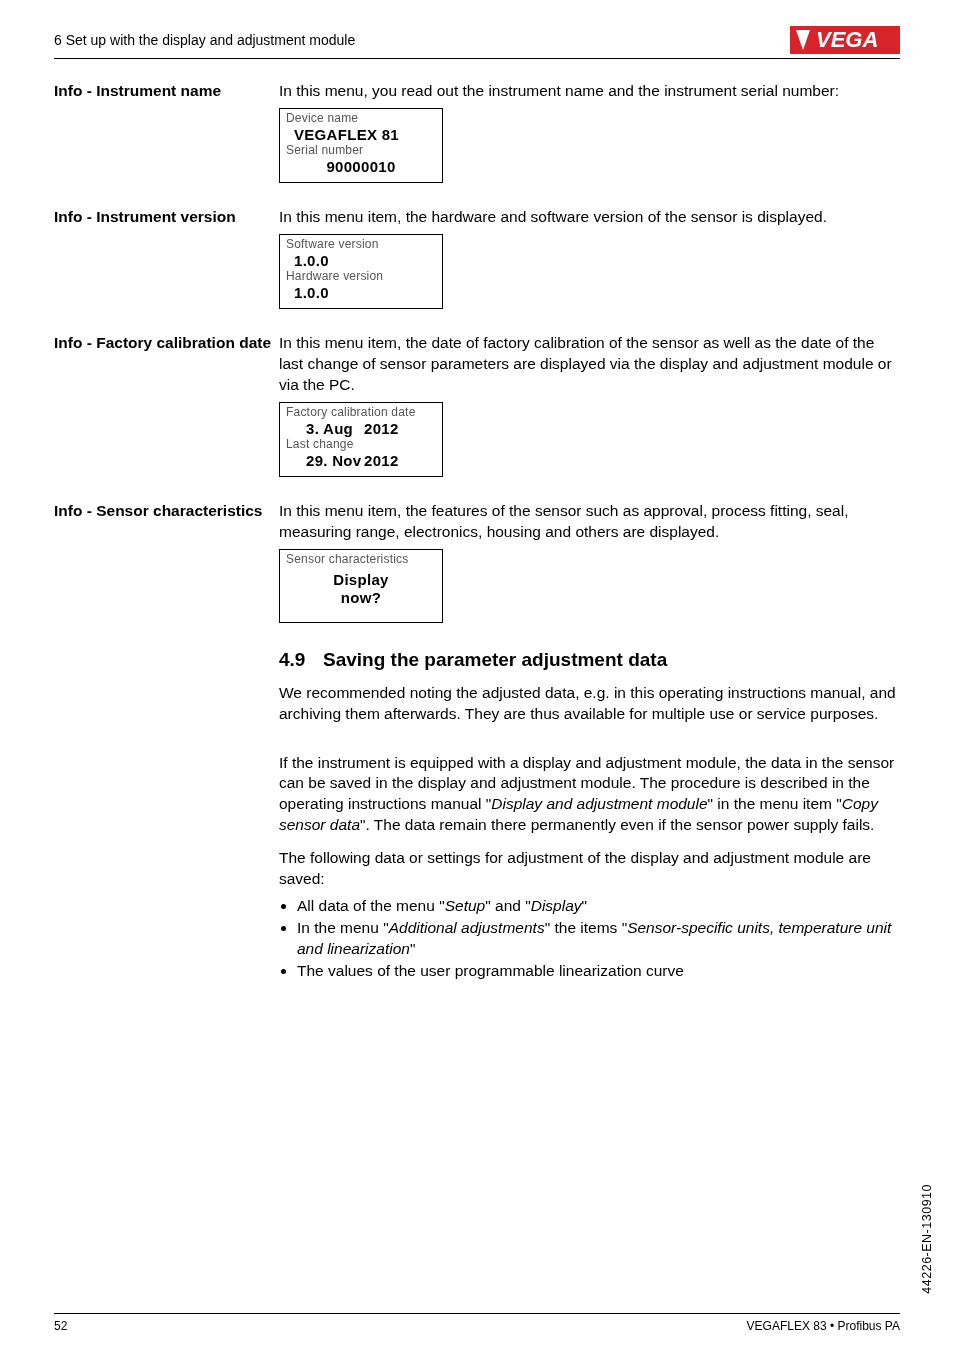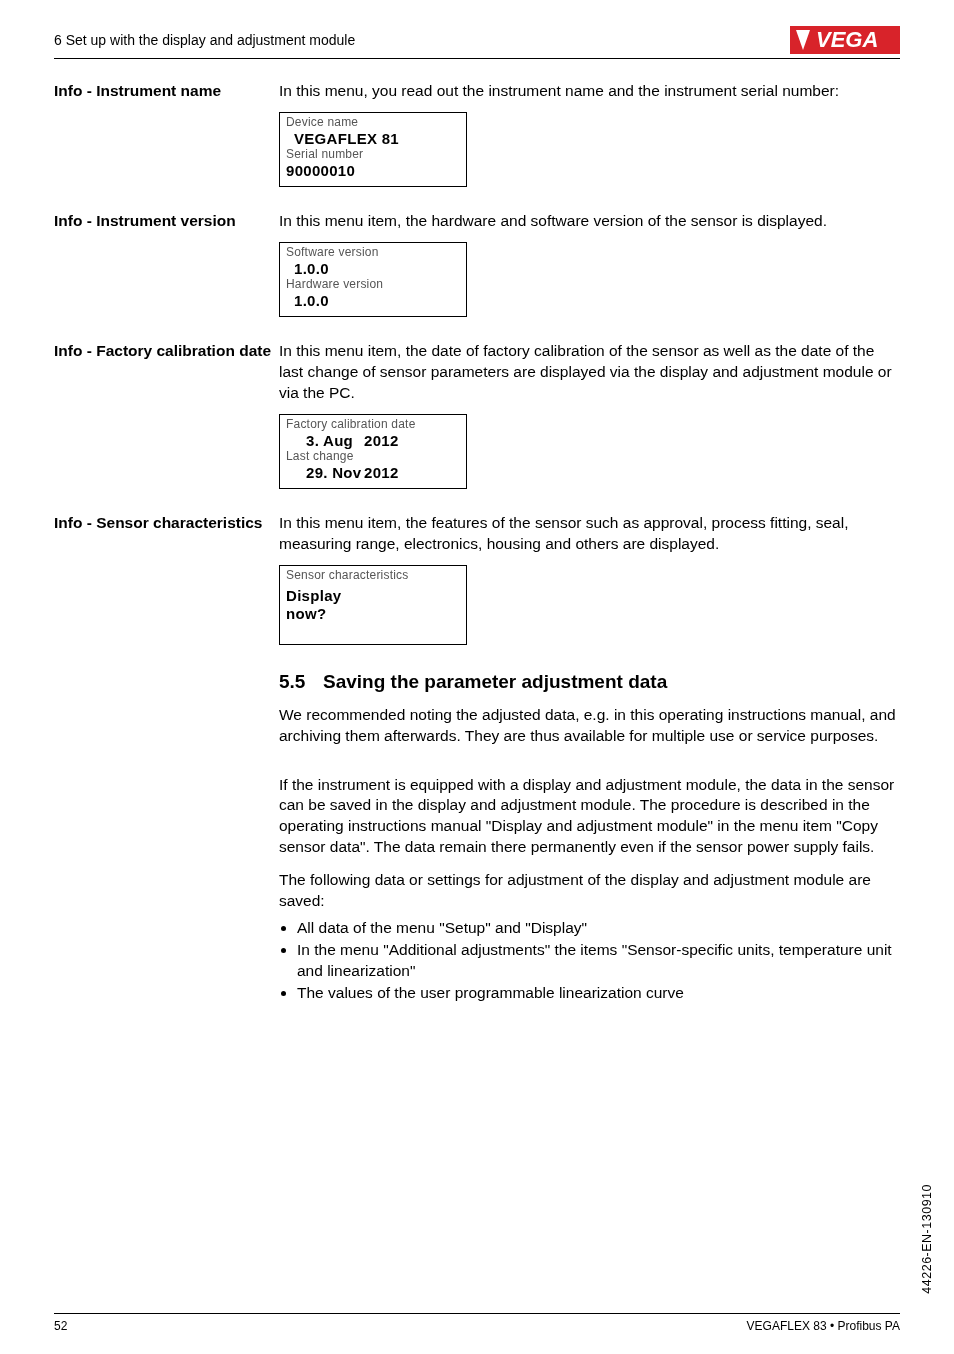--- a/index.html
+++ b/index.html
@@ -43,39 +43,39 @@
     flex: 0 0 225px;
     font-weight: bold;
     font-size: 15.5px;
   }
   .body-col {
     flex: 1;
   }
   .para { margin-bottom: 6px; }
   .lcd {
     border: 1.5px solid #000;
-    width: 188px;
+    width: 164px;
     padding: 3px 6px 5px 6px;
-    margin-top: 10px;
+    margin-top: 2px;
     font-family: "Arial Narrow", Arial, sans-serif;
   }
   .lcd .lcd-label {
     font-size: 12px;
     color: #555;
     letter-spacing: 0.2px;
     line-height: 1.15;
   }
   .lcd .lcd-value {
     font-weight: bold;
     font-size: 15px;
     padding-left: 8px;
     letter-spacing: 0.3px;
     line-height: 1.25;
   }
-  .lcd .lcd-value.center { text-align: left; padding-left: 0; }
+  .lcd .lcd-value.center { text-align: center; padding-left: 0; }
   .lcd .lcd-pair { display: flex; }
   .lcd .lcd-pair .a { width: 70px; padding-left: 12px; }
   .section-wide { margin-left: 225px; }
   h2.section {
     font-weight: bold;
     font-size: 19px;
     margin: 16px 0 10px 0;
   }
   h2.section .num { display: inline-block; width: 44px; }
   ul.bullets {
@@ -97,21 +97,21 @@
   }
   .side-text {
     position: absolute;
     right: 18px;
     bottom: 60px;
     font-size: 12.5px;
     writing-mode: vertical-rl;
     transform: rotate(180deg);
     letter-spacing: 0.5px;
   }
-  em, .it { }
+  em, .it { font-style: italic; }
 </style>
 </head>
 <body>
 
 <div class="page">
 
   <div class="header-row">
     <div class="header-left">6 Set up with the display and adjustment module</div>
     <div class="logo">
       <svg width="110" height="28" viewBox="0 0 110 28">
@@ -164,31 +164,31 @@
           <span>2012</span>
         </div>
       </div>
     </div>
   </div>
 
   <div class="row">
     <div class="label-col">Info - Sensor characteristics</div>
     <div class="body-col">
       <div class="para">In this menu item, the features of the sensor such as approval, process fitting, seal, measuring range, electronics, housing and others are displayed.</div>
-      <div class="lcd" style="padding-bottom:20px;">
+      <div class="lcd" style="padding-bottom:14px;">
         <div class="lcd-label">Sensor characteristics</div>
         <div class="lcd-value center" style="margin-top:4px;">Display</div>
         <div class="lcd-value center">now?</div>
       </div>
     </div>
   </div>
 
   <div class="section-wide">
     <h2 class="section">
-      <span class="num">5.5</span><span>Saving the parameter adjustment data</span>
+      <span class="num">4.9</span><span>Saving the parameter adjustment data</span>
     </h2>
     <div class="para" style="margin-bottom:28px;">We recommended noting the adjusted data, e.g. in this operating instructions manual, and archiving them afterwards. They are thus available for multiple use or service purposes.</div>
     <div class="para" style="margin-bottom:12px;">
       <span>If the instrument is equipped with a display and adjustment module, the data in the sensor can be saved in the display and adjustment module. The procedure is described in the operating instructions manual "</span><span class="it">Display and adjustment module</span><span>" in the menu item "</span><span class="it">Copy sensor data</span><span>". The data remain there permanently even if the sensor power supply fails.</span>
     </div>
     <div class="para">The following data or settings for adjustment of the display and adjustment module are saved:</div>
     <ul class="bullets">
       <li>
         <span>All data of the menu "</span><span class="it">Setup</span><span>" and "</span><span class="it">Display</span><span>"</span>
       </li>

